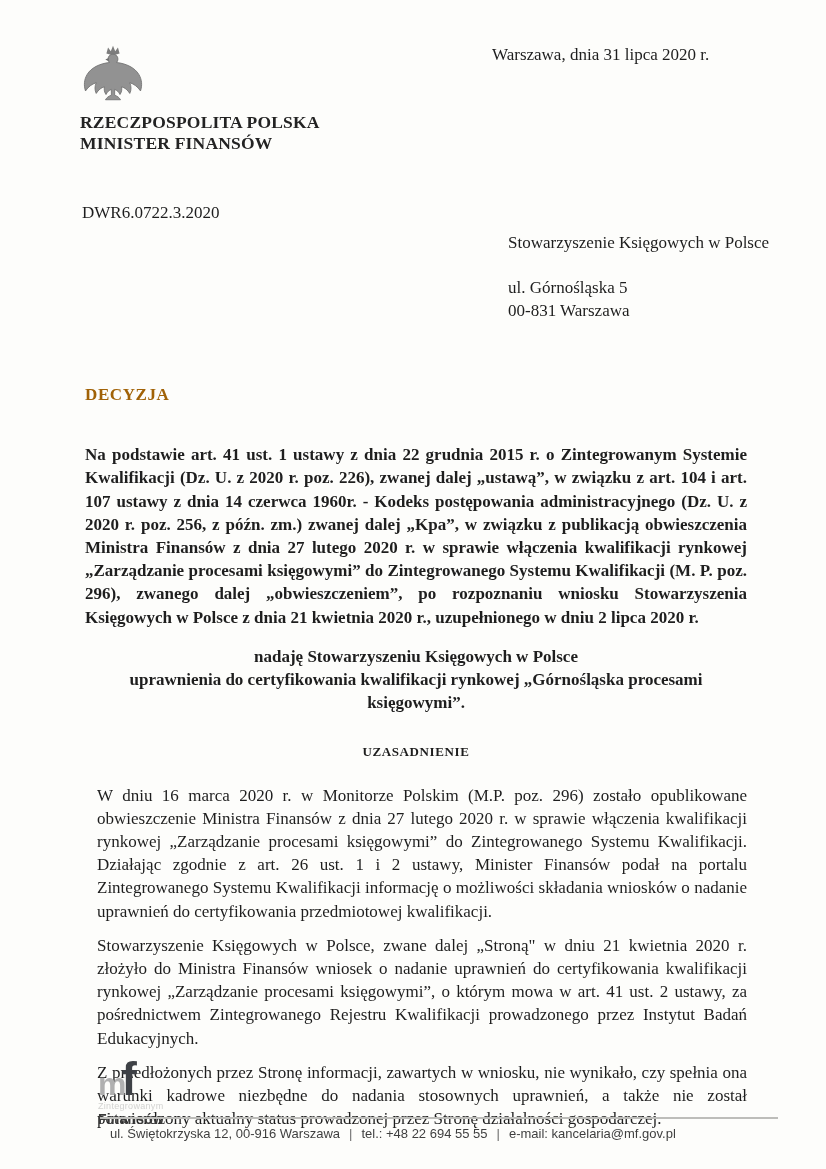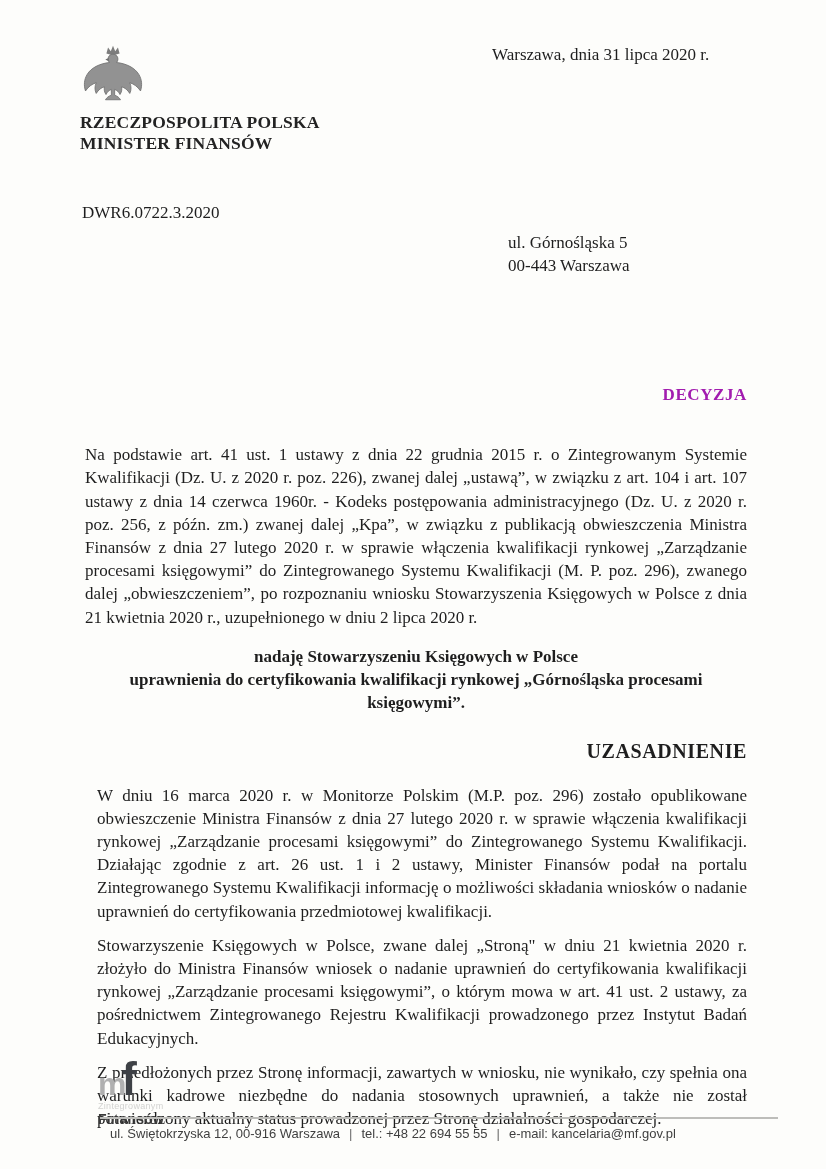--- a/index.html
+++ b/index.html
@@ -62,36 +62,37 @@
   
   .doc-body {
     position: absolute;
     left: 85px;
     top: 383px;
     width: 662px;
     font-size: 17px;
     line-height: 23.2px;
   }
   .doc-title {
-    text-align: right;
+    text-align: left;
     font-weight: bold;
     font-size: 17px;
     letter-spacing: .6px;
     margin: 0 0 37px 0;
-    color: #a21caf;
+    color: #a16207;
   }
   .para {
     text-align: justify;
     margin: 0 0 16px 0;
+    font-weight: bold;
   }
   .ruling { text-align: center; font-weight: bold; margin: 0; }
   .subtitle {
-    text-align: right;
+    text-align: center;
     font-weight: bold;
-    font-size: 20px;
+    font-size: 13px;
     letter-spacing: .6px;
     margin: 26px 0 20px 0;
   }
   .jpara { text-align: justify; margin: 0 0 11px 12px; }
 
   
   .footer-logo {
     position: absolute;
     left: 98px;
     top: 1056px;
@@ -138,22 +139,23 @@
         <path d="M52 25 l-6 3 6 3 z" fill="#6e6e6e"></path>
       </svg>
     </div>
     <div class="inst-line">RZECZPOSPOLITA POLSKA</div>
     <div class="inst-line">MINISTER FINANSÓW</div>
   </div>
 
   <div class="ref-number">DWR6.0722.3.2020</div>
 
   <div class="addressee">
+    <div class="addr-name">Stowarzyszenie Księgowych w Polsce</div>
     <div>ul. Górnośląska 5</div>
-    <div>00-443 Warszawa</div>
+    <div>00-831 Warszawa</div>
   </div>
 
   <div class="doc-body">
     <div class="doc-title">DECYZJA</div>
 
     <p class="para">Na podstawie art. 41 ust. 1 ustawy z dnia 22 grudnia 2015 r. o Zintegrowanym Systemie Kwalifikacji (Dz. U. z 2020 r. poz. 226), zwanej dalej „ustawą”, w związku z art. 104 i art. 107 ustawy z dnia 14 czerwca 1960r. - Kodeks postępowania administracyjnego (Dz. U. z 2020 r. poz. 256, z późn. zm.) zwanej dalej „Kpa”, w związku z publikacją obwieszczenia Ministra Finansów z dnia 27 lutego 2020 r. w sprawie włączenia kwalifikacji rynkowej „Zarządzanie procesami księgowymi” do Zintegrowanego Systemu Kwalifikacji (M. P. poz. 296), zwanego dalej „obwieszczeniem”, po rozpoznaniu wniosku Stowarzyszenia Księgowych w Polsce z dnia 21 kwietnia 2020 r., uzupełnionego w dniu 2 lipca 2020 r.</p>
 
     <div>
       <div class="ruling">nadaję Stowarzyszeniu Księgowych w Polsce</div>
       <div class="ruling">uprawnienia do certyfikowania kwalifikacji rynkowej „Górnośląska procesami</div>

